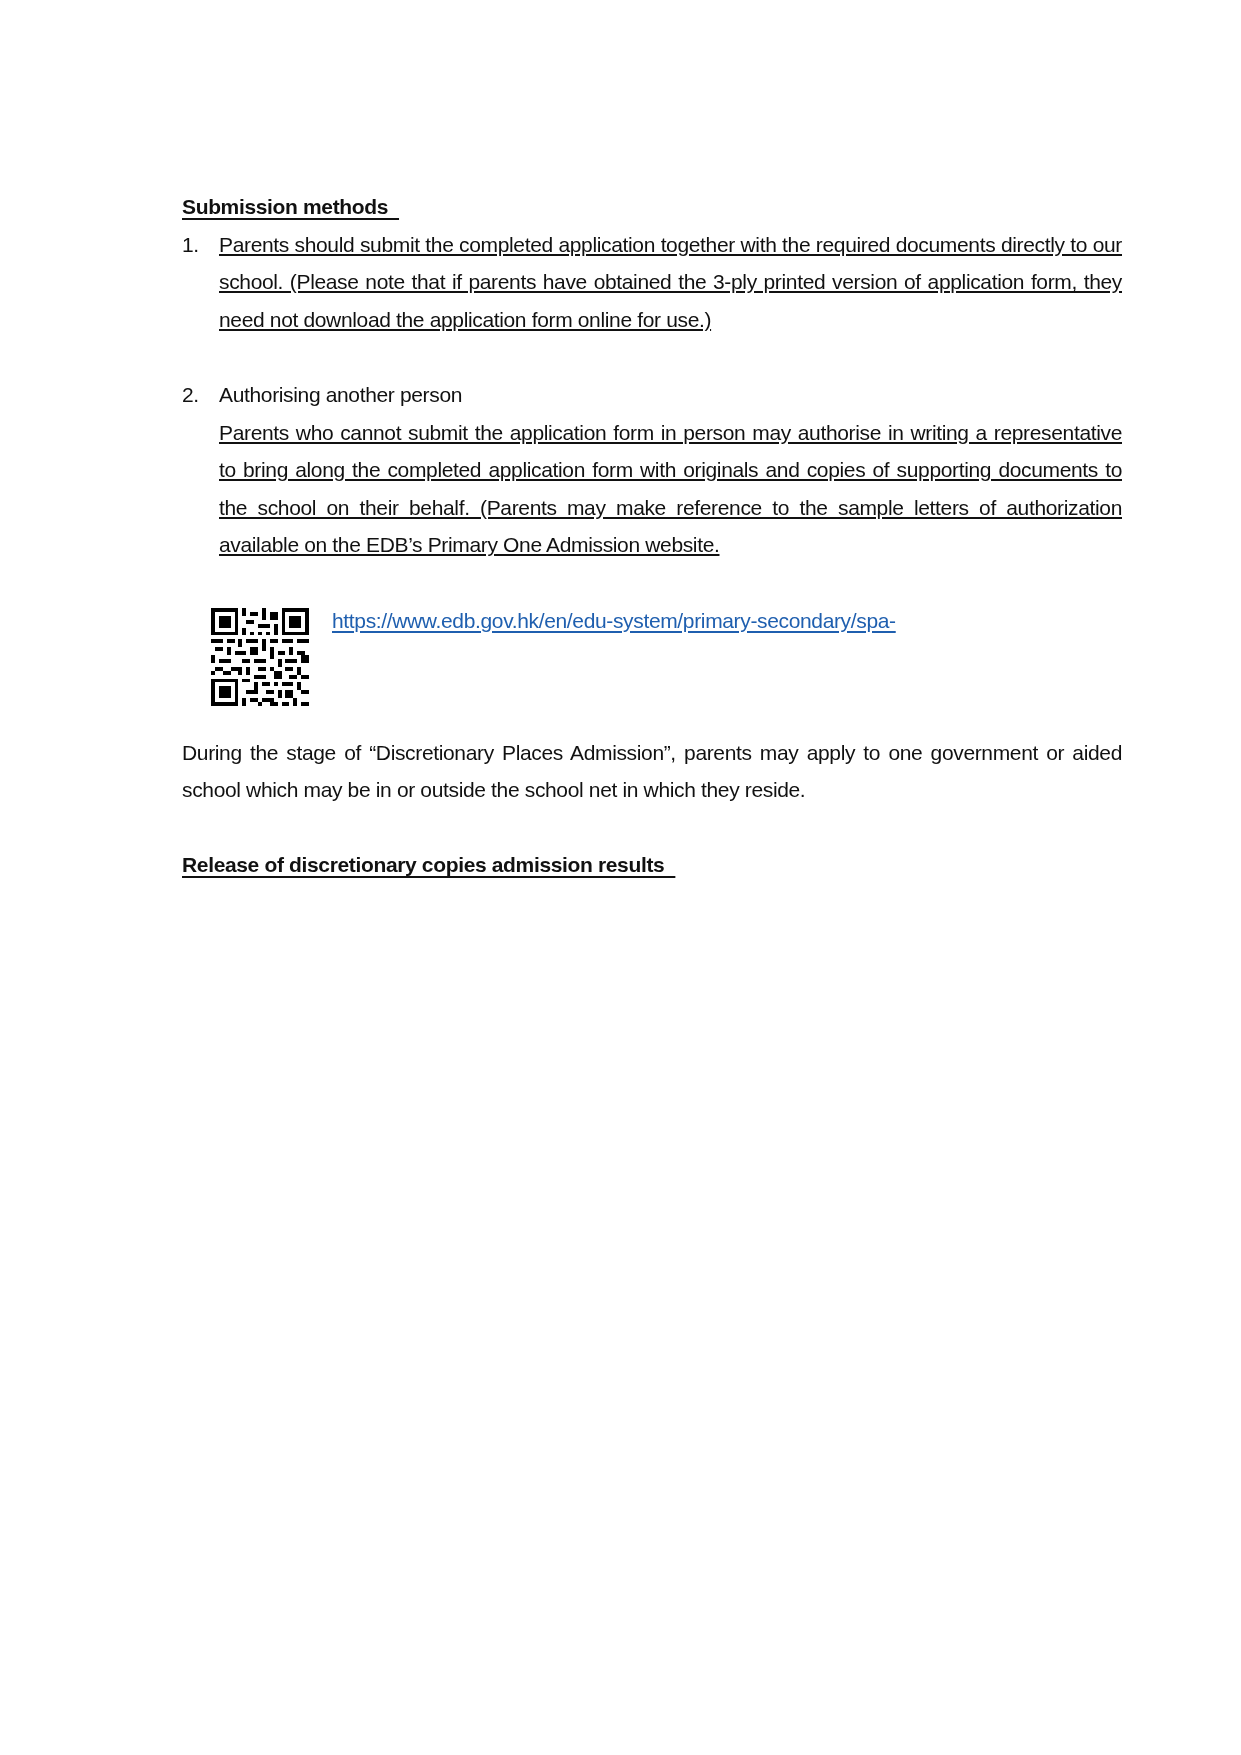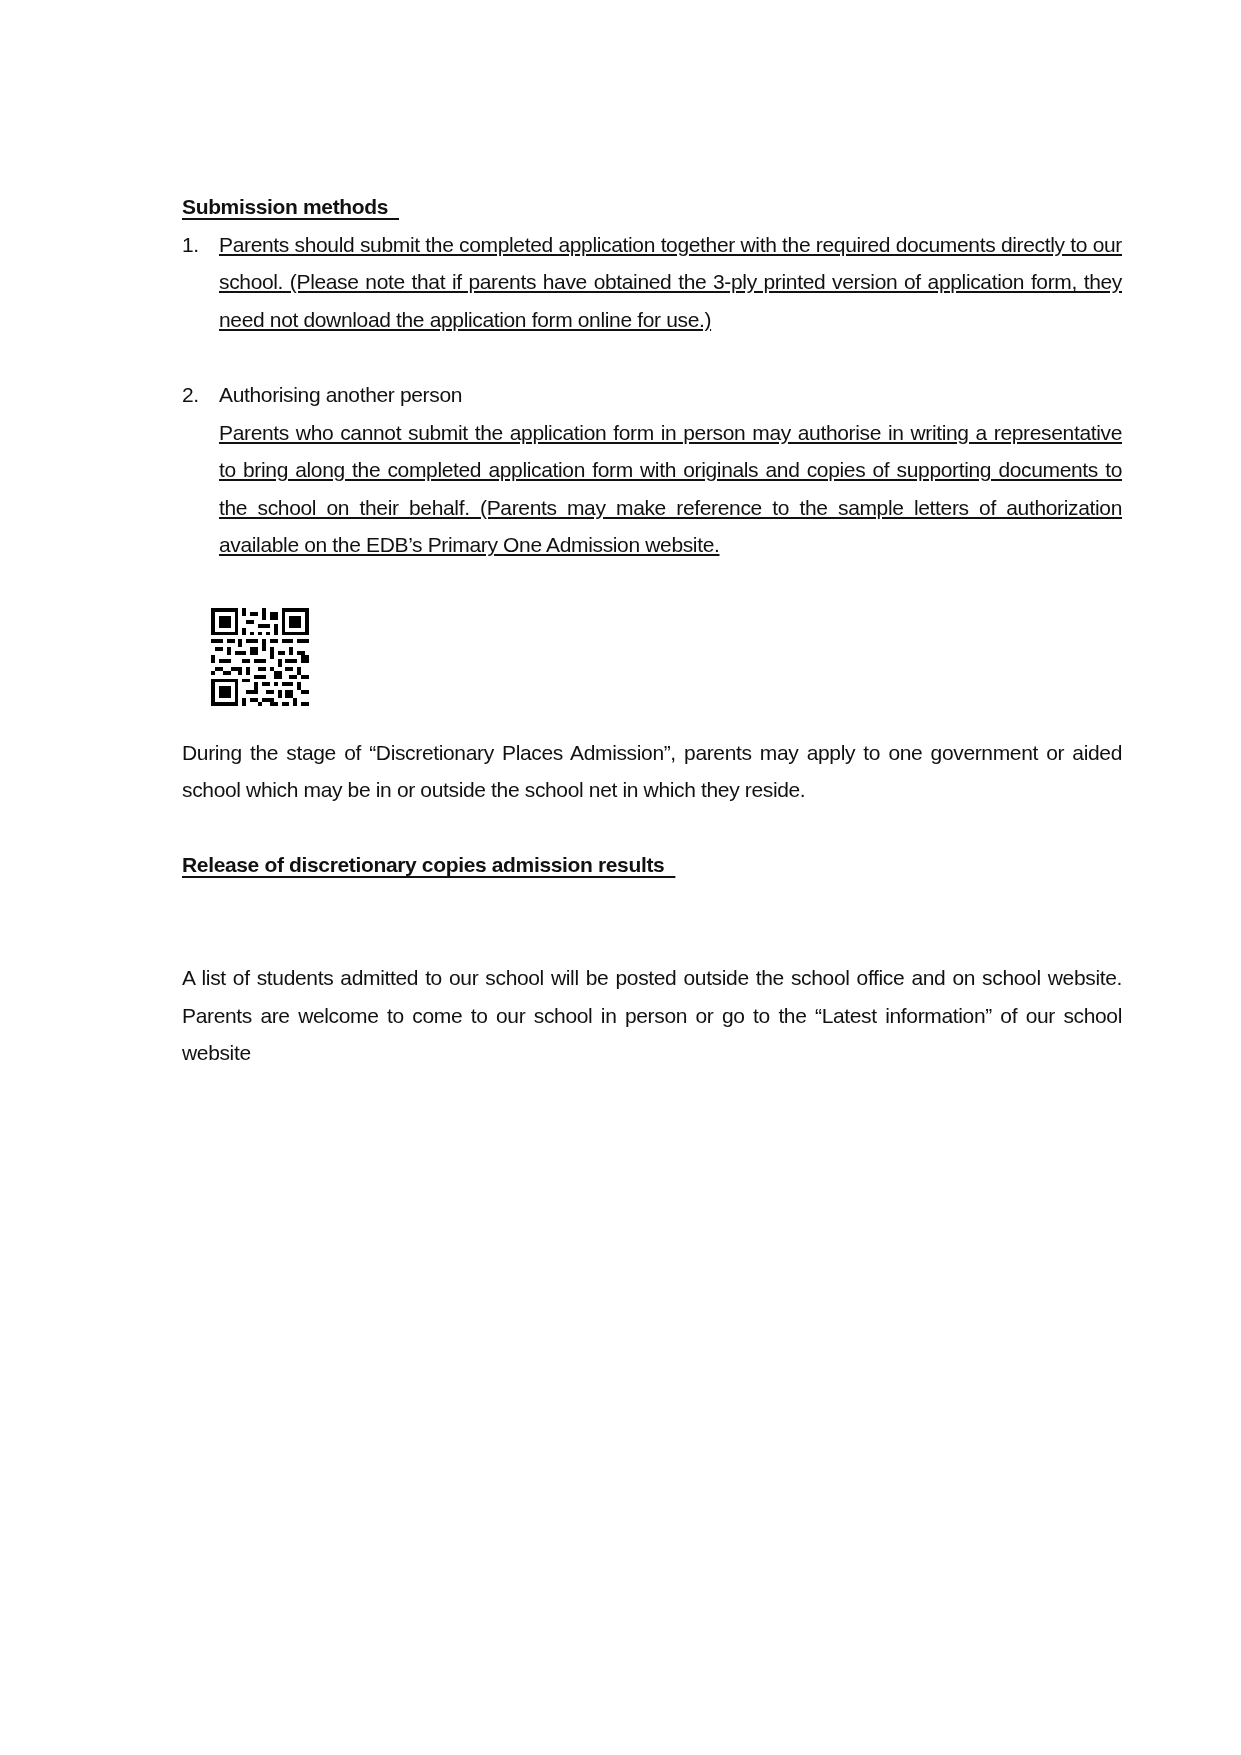--- a/index.html
+++ b/index.html
@@ -188,32 +188,31 @@
         <rect x="10" y="23" width="2" height="1"></rect>
           <rect x="13" y="23" width="3" height="1"></rect>
           <rect x="18" y="24" width="2" height="1"></rect>
           <rect x="21" y="23" width="1" height="2"></rect>
         <rect x="23" y="24" width="2" height="1"></rect>
           <rect x="12" y="24" width="1" height="1"></rect>
           <rect x="15" y="24" width="2" height="1"></rect>
       </g>
     </svg>
     <a class="link">
-      <br>
+      <span>https://www.edb.gov.hk/en/edu-system/primary-secondary/spa-</span><br>
     </a>
   </div>
 
   <div class="gap" style="height:20px"></div>
 
   <p class="para">During the stage of “Discretionary Places Admission”, parents may apply to one government or aided school which may be in or outside the school net in which they reside.</p>
 
   <div class="gap"></div>
 
   <p class="heading">Release of discretionary copies admission results  </p>
 
   <div class="gap"></div>
 
 
   <div class="gap"></div>
 
-  <p class="para">A list of students admitted to our school will be posted outside the school office and on school website. Parents are welcome to come to our school in person or go to the “Latest information” of our school website</p>
 
 </div>
 
 </body></html>

